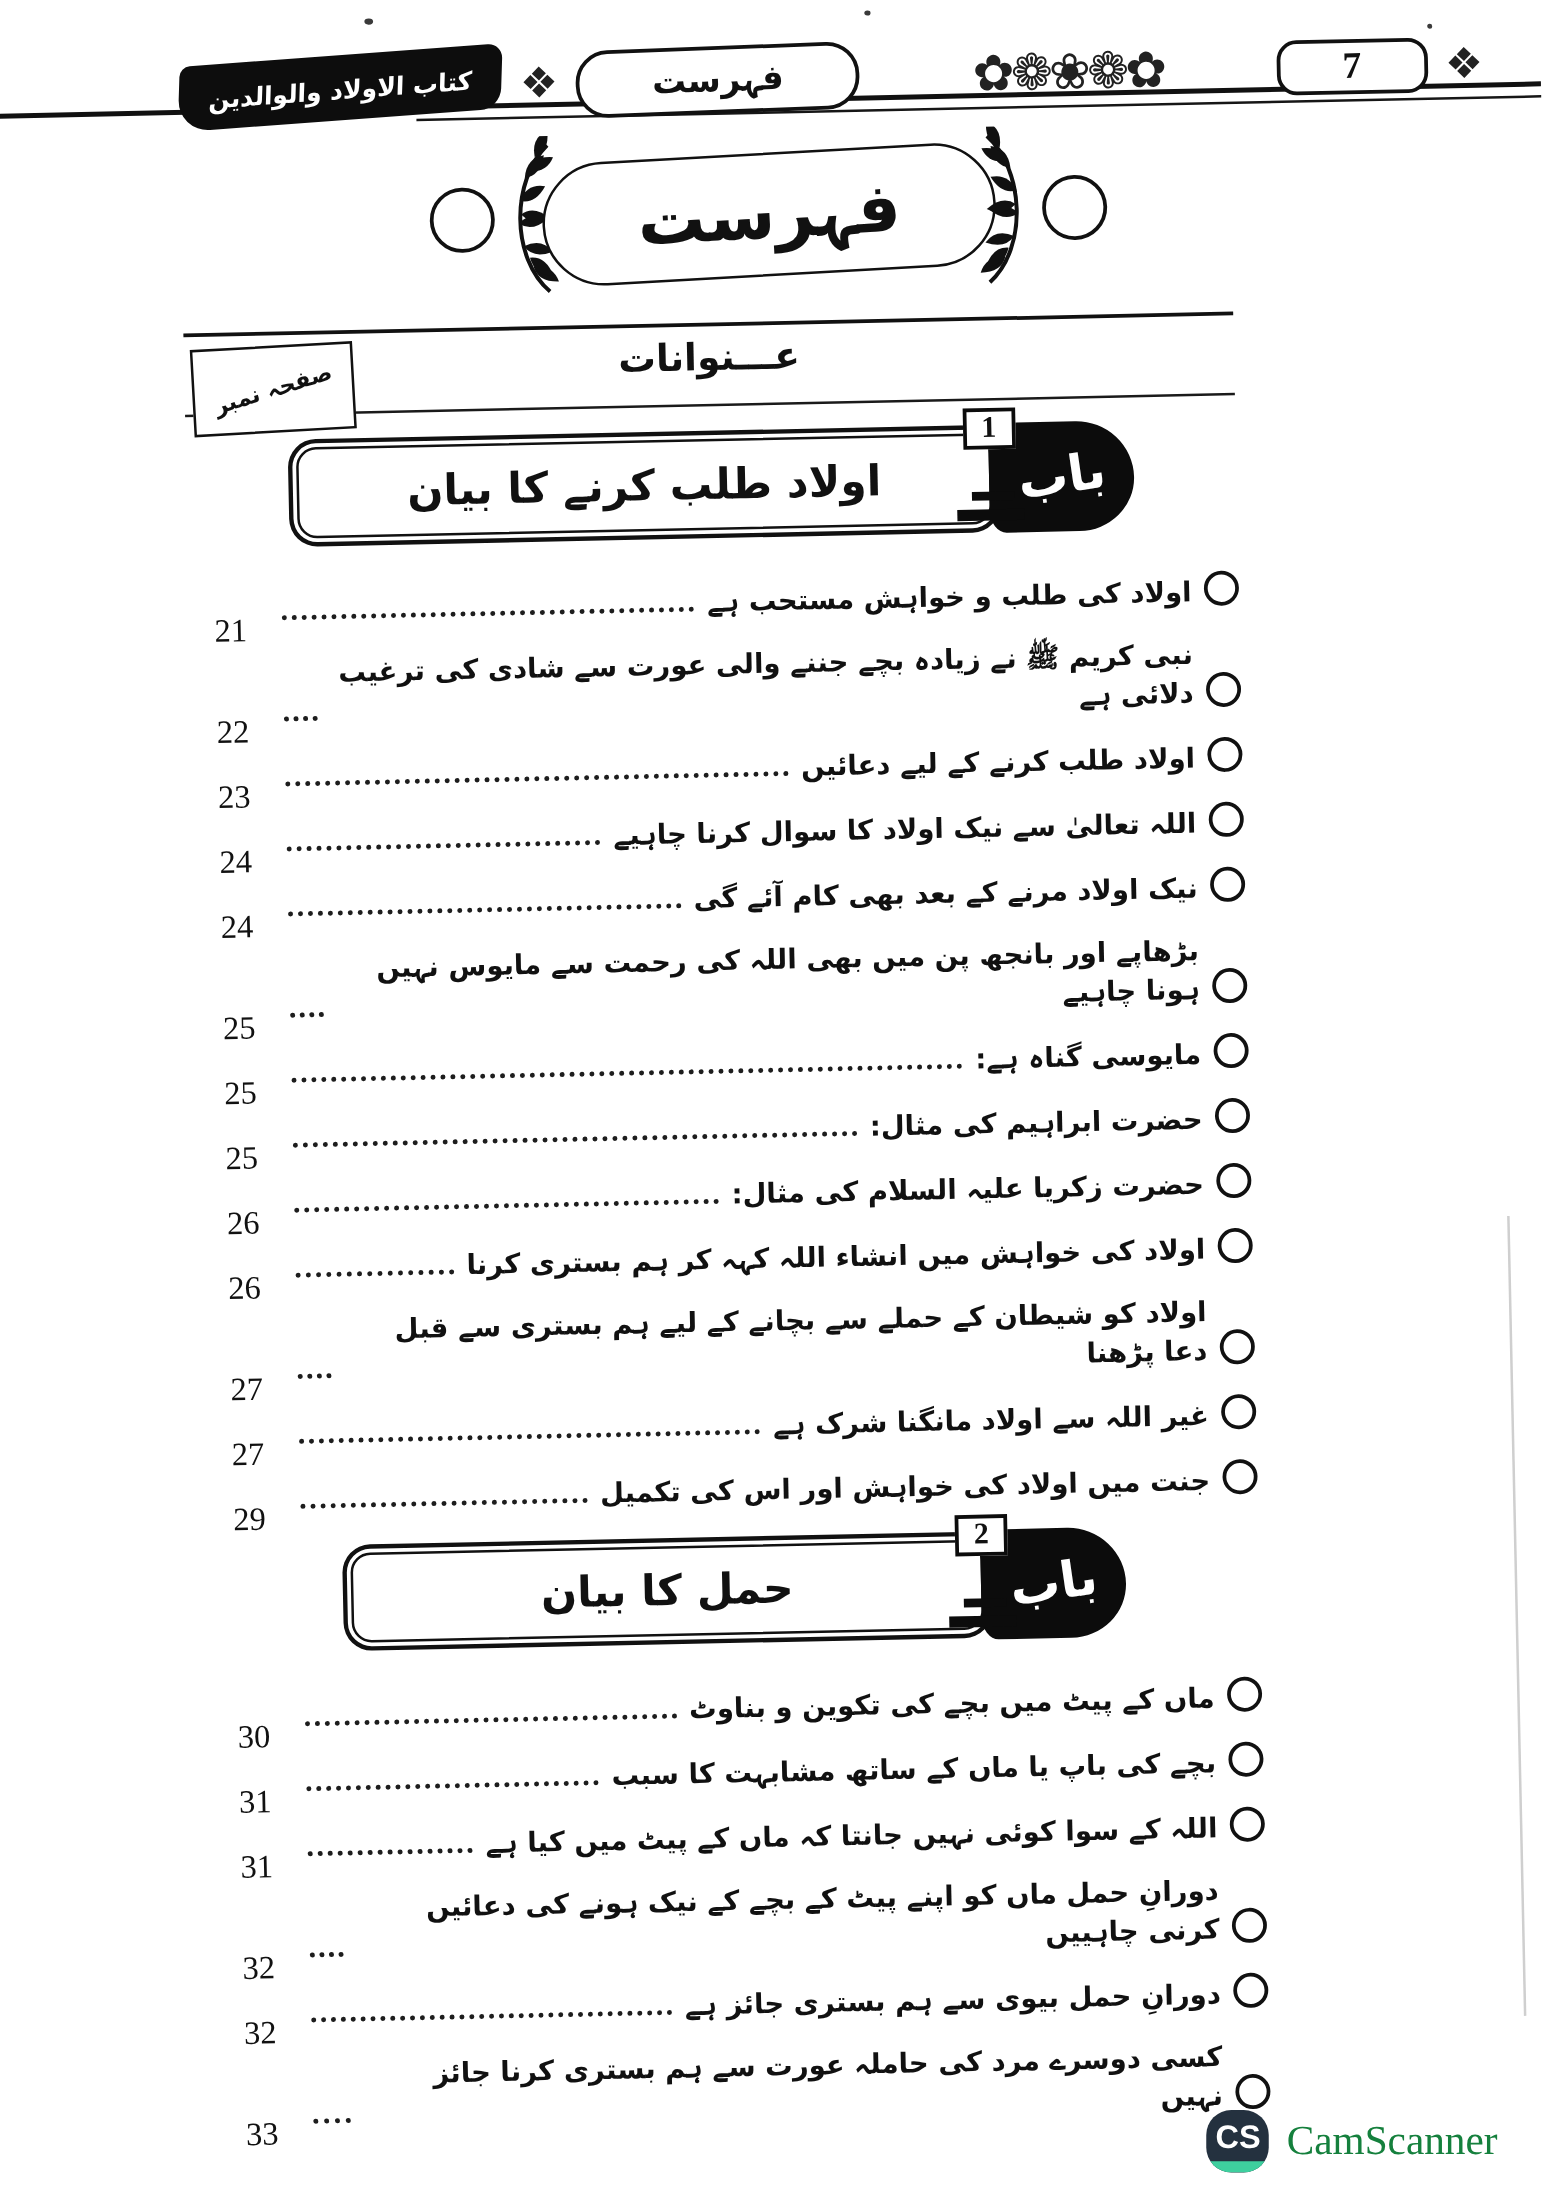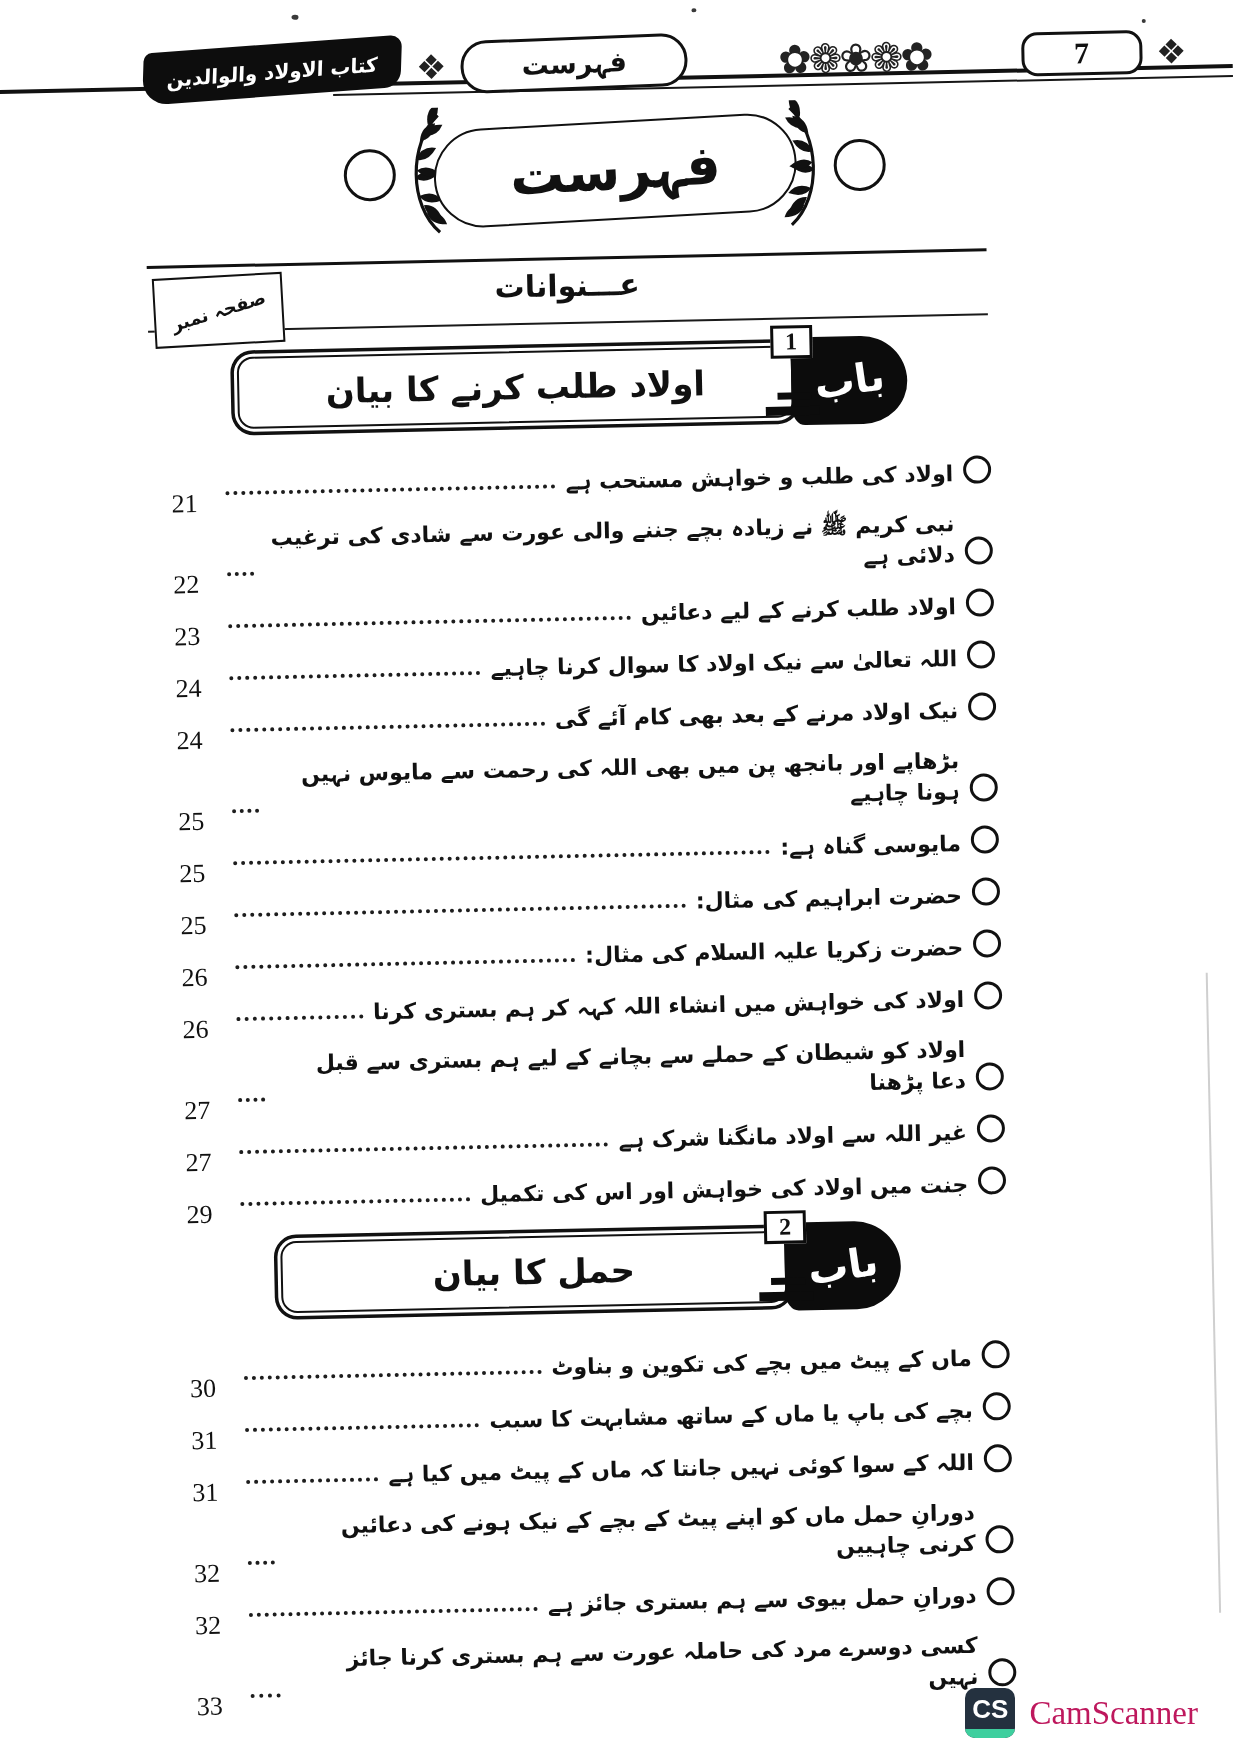--- a/index.html
+++ b/index.html
@@ -63,25 +63,25 @@
   .leader{flex:1 1 30px;min-width:26px;border-bottom:4px dotted #1d1d1d;margin-bottom:9px;}
   .epage{flex:none;font-family:"Liberation Serif",serif;font-size:26px;line-height:26px;
          transform:translateY(12px);min-width:44px;text-align:left;direction:ltr;}
 
   
   .speck{position:absolute;background:#3a3a3a;border-radius:50%;}
   .edge-line{position:absolute;right:44px;top:985px;height:640px;border-right:2px solid #cfcfcf;}
 
   
   .cs-badge{position:absolute;right:42px;bottom:16px;display:flex;align-items:center;gap:14px;z-index:5;}
-  .cs-icon{width:50px;height:50px;border-radius:10px;position:relative;overflow:hidden;
+  .cs-icon{width:50px;height:50px;border-radius:20px;position:relative;overflow:hidden;
            display:flex;align-items:center;justify-content:center;}
   .cs-icon span{color:#fff;font-weight:bold;font-size:26px;margin-top:-7px;font-family:"Liberation Sans",sans-serif;}
   .cs-strip{position:absolute;left:0;right:0;bottom:0;height:9px;}
-  .cs-label{font-family:"Liberation Serif",serif;font-size:33px;color:#be185d;}
+  .cs-label{font-family:"Liberation Serif",serif;font-size:33px;color:#15803d;}
 </style>
 </head>
 <body>
 
 <svg width="0" height="0" style="position:absolute" aria-hidden="true">
   <defs>
       <path id="lf" d="M0 0 Q11 -13 25 -6 Q12 7 0 0 Z" fill="#111"></path>
     </defs>
 </svg>
 

